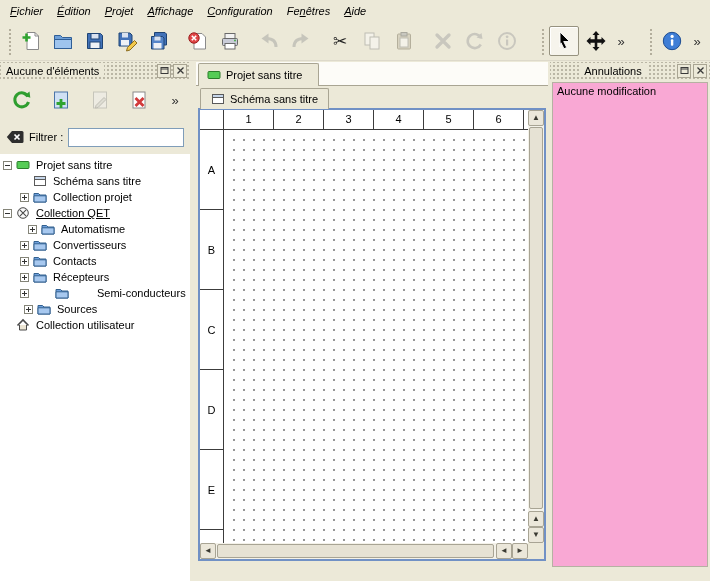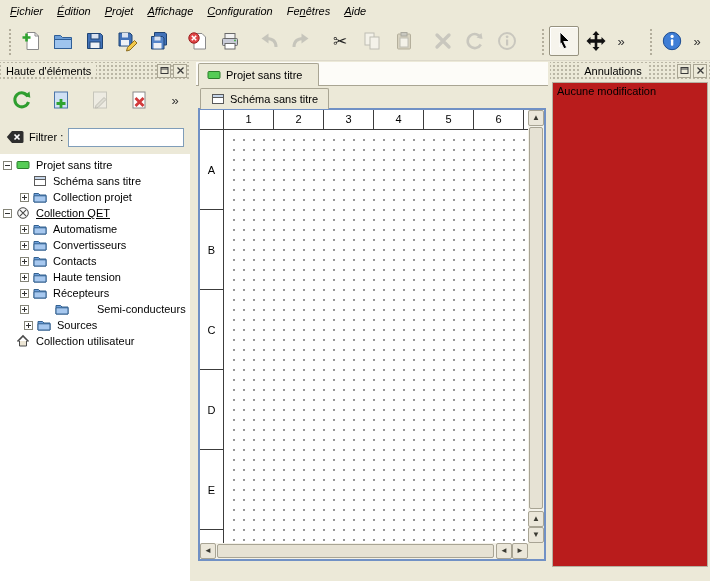--- a/index.html
+++ b/index.html
@@ -146,21 +146,21 @@
     position: absolute; width: 16px; height: 16px;
     background: #ebe7da; border: 1px solid #a8a494; border-radius: 2px;
     display: flex; align-items: center; justify-content: center;
     font-size: 8px; color: #3a3a32; line-height: 1;
   }
   .sthumb { position: absolute; background: #e6e2d4; border: 1px solid #a8a494; border-radius: 2px; }
 
   
   .undo-view {
     position: absolute; top: 20px; left: 2px; right: 2px; bottom: 14px;
-    background: #b91c1c; border: 1px solid #b5b1a2;
+    background: #f9a8d4; border: 1px solid #b5b1a2;
   }
   .undo-item { padding: 2px 4px; white-space: nowrap; }
 </style>
 </head>
 <body>
 
 <div class="menubar" id="menubar">
     <div class="menu-item"><u>F</u>ichier</div>
     <div class="menu-item"><u>É</u>dition</div>
     <div class="menu-item"><u>P</u>rojet</div>
@@ -345,21 +345,21 @@
       <div class="tbtn overflowbtn">
         <span class="icon">
           <span class="chev">»</span>
         </span>
       </div>
     </div>
   </div>
 
 <div class="dock dock-left">
   <div class="dock-title">
-    <span class="dock-title-text">Haute d'éléments</span>
+    <span class="dock-title-text">Aucune d'éléments</span>
     <span class="dock-spacer"></span>
     <span class="dock-btn">
         <span class="icon">
           <svg width="9" height="9" viewBox="0 0 9 9">
             <rect x="1" y="1.5" width="7" height="6" fill="none" stroke="#3a3a3a"></rect>
             <path d="M1 3h7" stroke="#3a3a3a"></path>
           </svg>
         </span>
       </span>
     <span class="dock-btn">
@@ -452,59 +452,49 @@
       <div class="tree-row" style="padding-left: 3px; text-decoration: underline;">
         <span class="exp"></span>
         <span class="tree-icon icon">
           <svg width="14" height="14" viewBox="0 0 14 14">
             <circle cx="7" cy="7" r="5.3" fill="#fafafa" stroke="#4a4a4a"></circle>
             <path d="M3.6 3.6l6.8 6.8M10.4 3.6l-6.8 6.8" stroke="#4a4a4a" stroke-width="1.1"></path>
           </svg>
         </span>
         <span class="tree-label">Collection QET</span>
       </div>
+      <div class="tree-row" style="padding-left: 20px; margin-left: 8px;">
+        <span class="exp plus"></span>
+        <span class="tree-icon icon">
+          <svg width="14" height="14" viewBox="0 0 14 14">
+            <path d="M1 3.5h4.5L7 5h6v7H1z" fill="#6fa0dd" stroke="#33618f"></path>
+            <path d="M1 5.8h12V12H1z" fill="#a7c8ef" stroke="#33618f"></path>
+          </svg>
+        </span>
+        <span class="tree-label">Automatisme</span>
+      </div>
       <div class="tree-row" style="padding-left: 20px;">
         <span class="exp plus"></span>
         <span class="tree-icon icon">
           <svg width="14" height="14" viewBox="0 0 14 14">
             <path d="M1 3.5h4.5L7 5h6v7H1z" fill="#6fa0dd" stroke="#33618f"></path>
             <path d="M1 5.8h12V12H1z" fill="#a7c8ef" stroke="#33618f"></path>
           </svg>
         </span>
-        <span class="tree-label">Automatisme</span>
+        <span class="tree-label">Convertisseurs</span>
       </div>
       <div class="tree-row" style="padding-left: 20px;">
         <span class="exp plus"></span>
         <span class="tree-icon icon">
           <svg width="14" height="14" viewBox="0 0 14 14">
             <path d="M1 3.5h4.5L7 5h6v7H1z" fill="#6fa0dd" stroke="#33618f"></path>
             <path d="M1 5.8h12V12H1z" fill="#a7c8ef" stroke="#33618f"></path>
           </svg>
         </span>
-        <span class="tree-label">Convertisseurs</span>
-      </div>
-      <div class="tree-row" style="padding-left: 20px;">
-        <span class="exp plus"></span>
-        <span class="tree-icon icon">
-          <svg width="14" height="14" viewBox="0 0 14 14">
-            <path d="M1 3.5h4.5L7 5h6v7H1z" fill="#6fa0dd" stroke="#33618f"></path>
-            <path d="M1 5.8h12V12H1z" fill="#a7c8ef" stroke="#33618f"></path>
-          </svg>
-        </span>
         <span class="tree-label">Contacts</span>
-      </div>
-      <div class="tree-row" style="padding-left: 20px;">
-        <span class="exp plus"></span>
-        <span class="tree-icon icon">
-          <svg width="14" height="14" viewBox="0 0 14 14">
-            <path d="M1 3.5h4.5L7 5h6v7H1z" fill="#6fa0dd" stroke="#33618f"></path>
-            <path d="M1 5.8h12V12H1z" fill="#a7c8ef" stroke="#33618f"></path>
-          </svg>
-        </span>
-        <span class="tree-label">Haute tension</span>
       </div>
       <div class="tree-row" style="padding-left: 20px;">
         <span class="exp plus"></span>
         <span class="tree-icon icon">
           <svg width="14" height="14" viewBox="0 0 14 14">
             <path d="M1 3.5h4.5L7 5h6v7H1z" fill="#6fa0dd" stroke="#33618f"></path>
             <path d="M1 5.8h12V12H1z" fill="#a7c8ef" stroke="#33618f"></path>
           </svg>
         </span>
         <span class="tree-label">Récepteurs</span>

